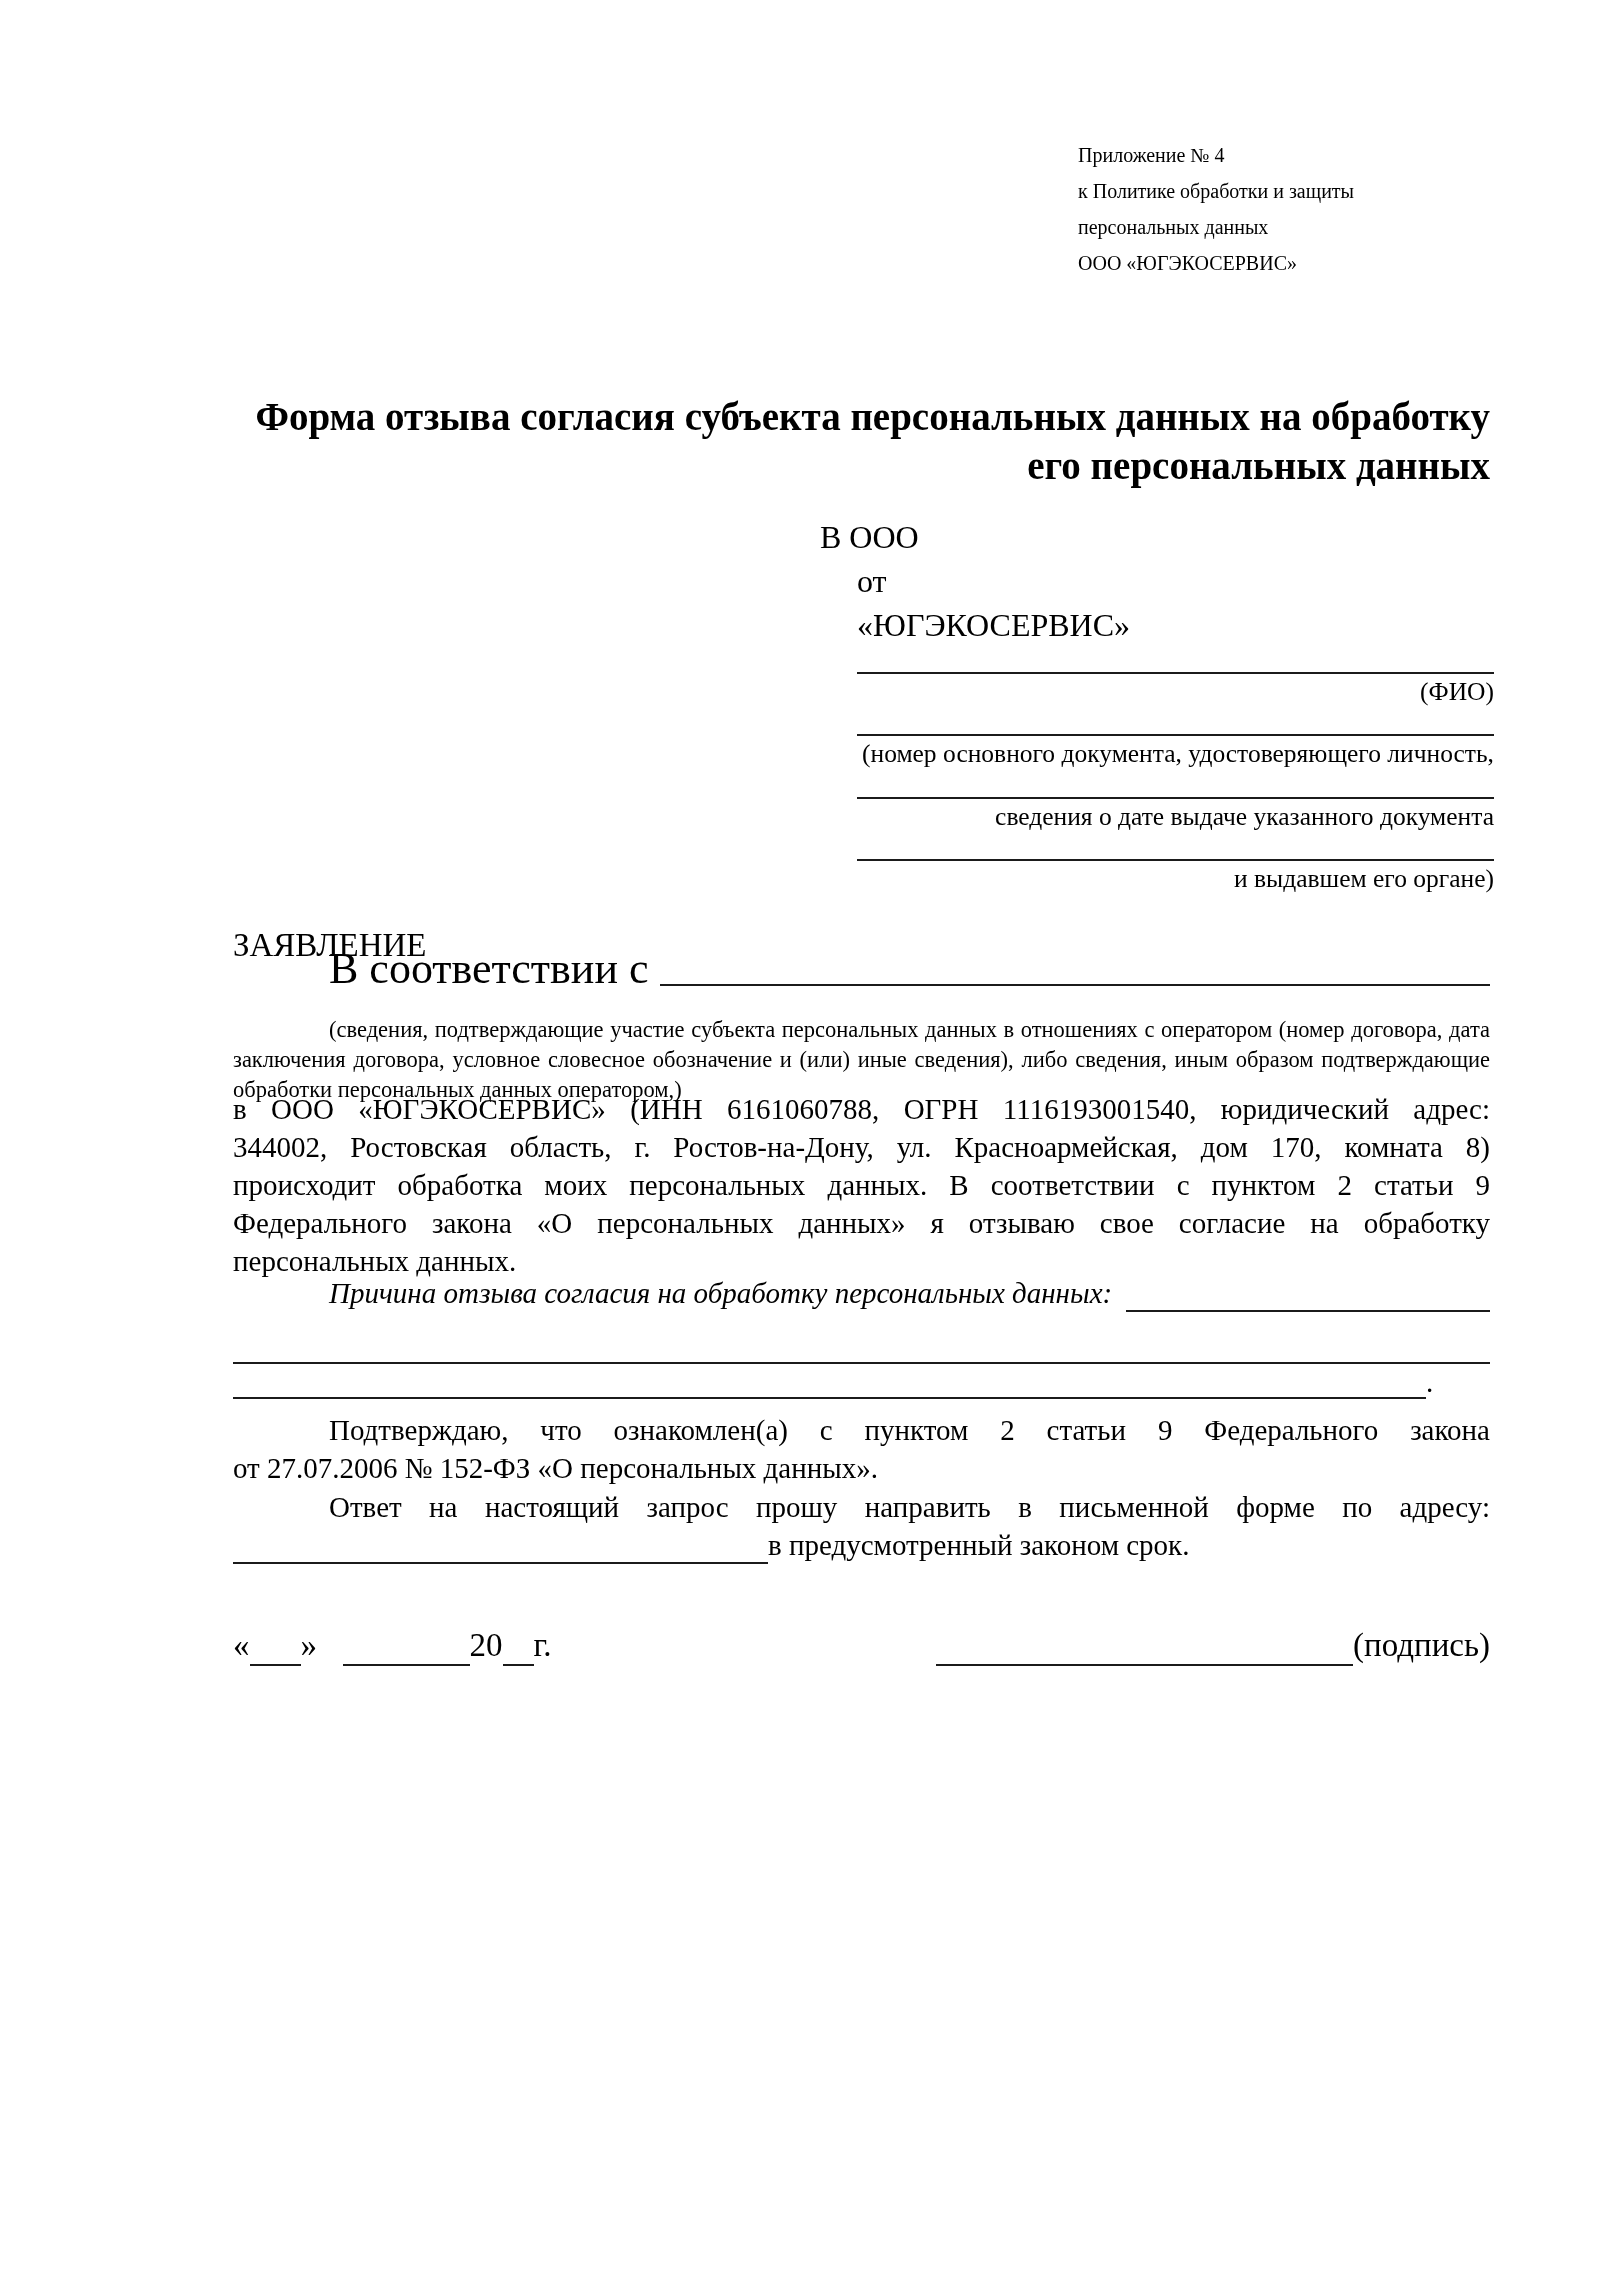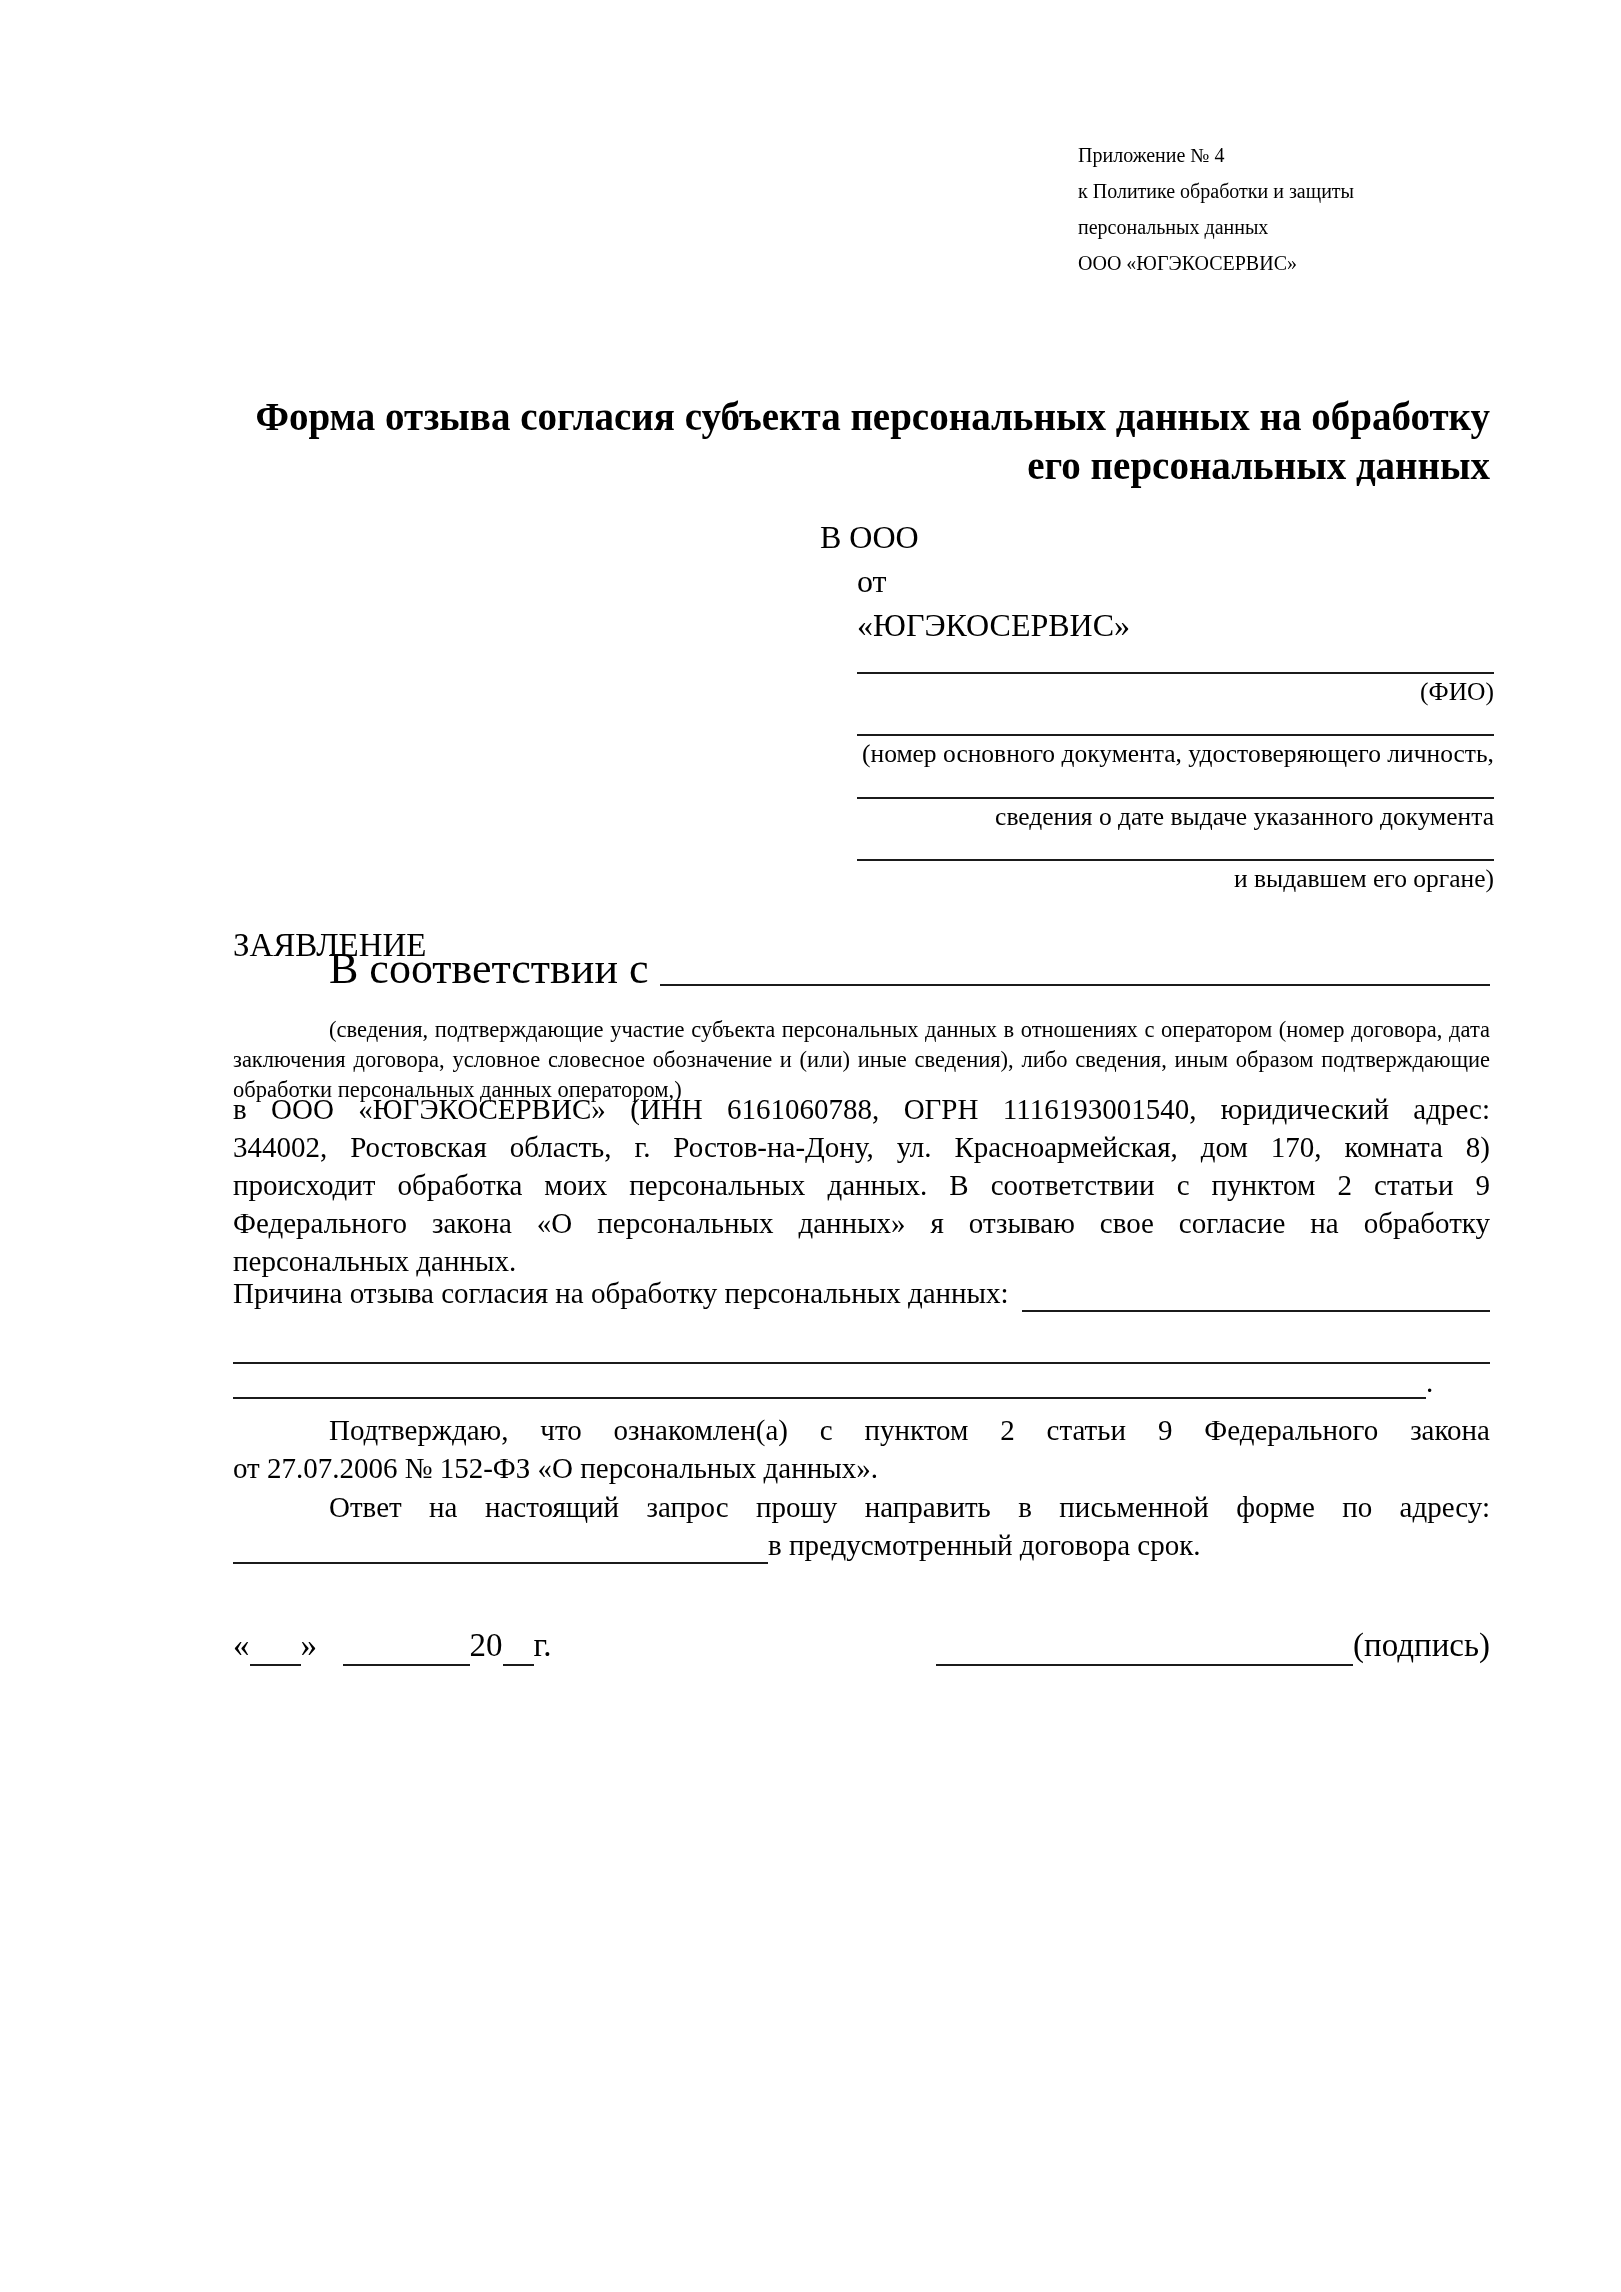--- a/index.html
+++ b/index.html
@@ -32,21 +32,21 @@
   .intro-row .lbl{margin-left:96px;white-space:nowrap;padding-right:11.8px;}
   .fill{flex:1;border-bottom:2.9px solid #1b1b1b;height:32px;}
   .footnote{position:absolute;left:233px;top:1015px;width:1257px;font-size:22.5px;line-height:30px;}
   .footnote .ln{height:30px;overflow:hidden;}
   .bodypar{position:absolute;left:233px;top:1090px;width:1257px;font-size:29px;line-height:38px;}
   .bodypar .ln{height:38px;overflow:hidden;}
   .jl{text-align:justify;text-align-last:justify;}
   .ind{text-indent:96px;}
   .reason-row{position:absolute;left:233px;top:1274px;width:1257px;font-size:29px;line-height:38px;
               display:flex;align-items:flex-end;}
-  .reason-row .lbl{white-space:nowrap;padding-right:13.7px;}
+  .reason-row .lbl{margin-left:96px;white-space:nowrap;padding-right:13.7px;font-style:italic;}
   .blank-full{position:absolute;left:233px;top:1325px;width:1257px;height:37px;border-bottom:2.9px solid #1b1b1b;}
   .blank-dot-row{position:absolute;left:233px;top:1364px;width:1257px;height:35px;font-size:29px;
                  display:flex;align-items:flex-end;}
   .blank-dot-row .l2{width:1193px;border-bottom:2.9px solid #1b1b1b;height:35px;}
   .confirm{position:absolute;left:233px;top:1411px;width:1257px;font-size:29px;line-height:38px;}
   .confirm .ln{height:38px;overflow:hidden;}
   .reply{position:absolute;left:233px;top:1488px;width:1257px;font-size:29px;line-height:38px;}
   .reply .ln{height:38px;overflow:hidden;}
   .reply-row{display:flex;align-items:flex-end;height:38px;}
   .reply-row .l3{width:535px;border-bottom:2.9px solid #1b1b1b;height:35px;}
@@ -133,21 +133,21 @@
 
   <div class="confirm">
     <div class="ln jl ind">Подтверждаю, что ознакомлен(а) с пунктом 2 статьи 9 Федерального закона</div>
     <div class="ln">от 27.07.2006 № 152-ФЗ «О персональных данных».</div>
   </div>
 
   <div class="reply">
     <div class="ln jl ind">Ответ на настоящий запрос прошу направить в письменной форме по адресу:</div>
     <div class="reply-row">
       <div class="l3"></div>
-      <span>в предусмотренный договора срок.</span>
+      <span>в предусмотренный законом срок.</span>
     </div>
   </div>
 
   <div class="bottom-row">
     <span class="grp">
       <span>«</span><span class="ul u52"></span><span>»</span><span class="ul u130"></span><span>20</span><span class="ul u32"></span><span>г.</span>
     </span>
     <span class="grp">
       <span class="ul u425"></span><span>(подпись)</span>
     </span>

